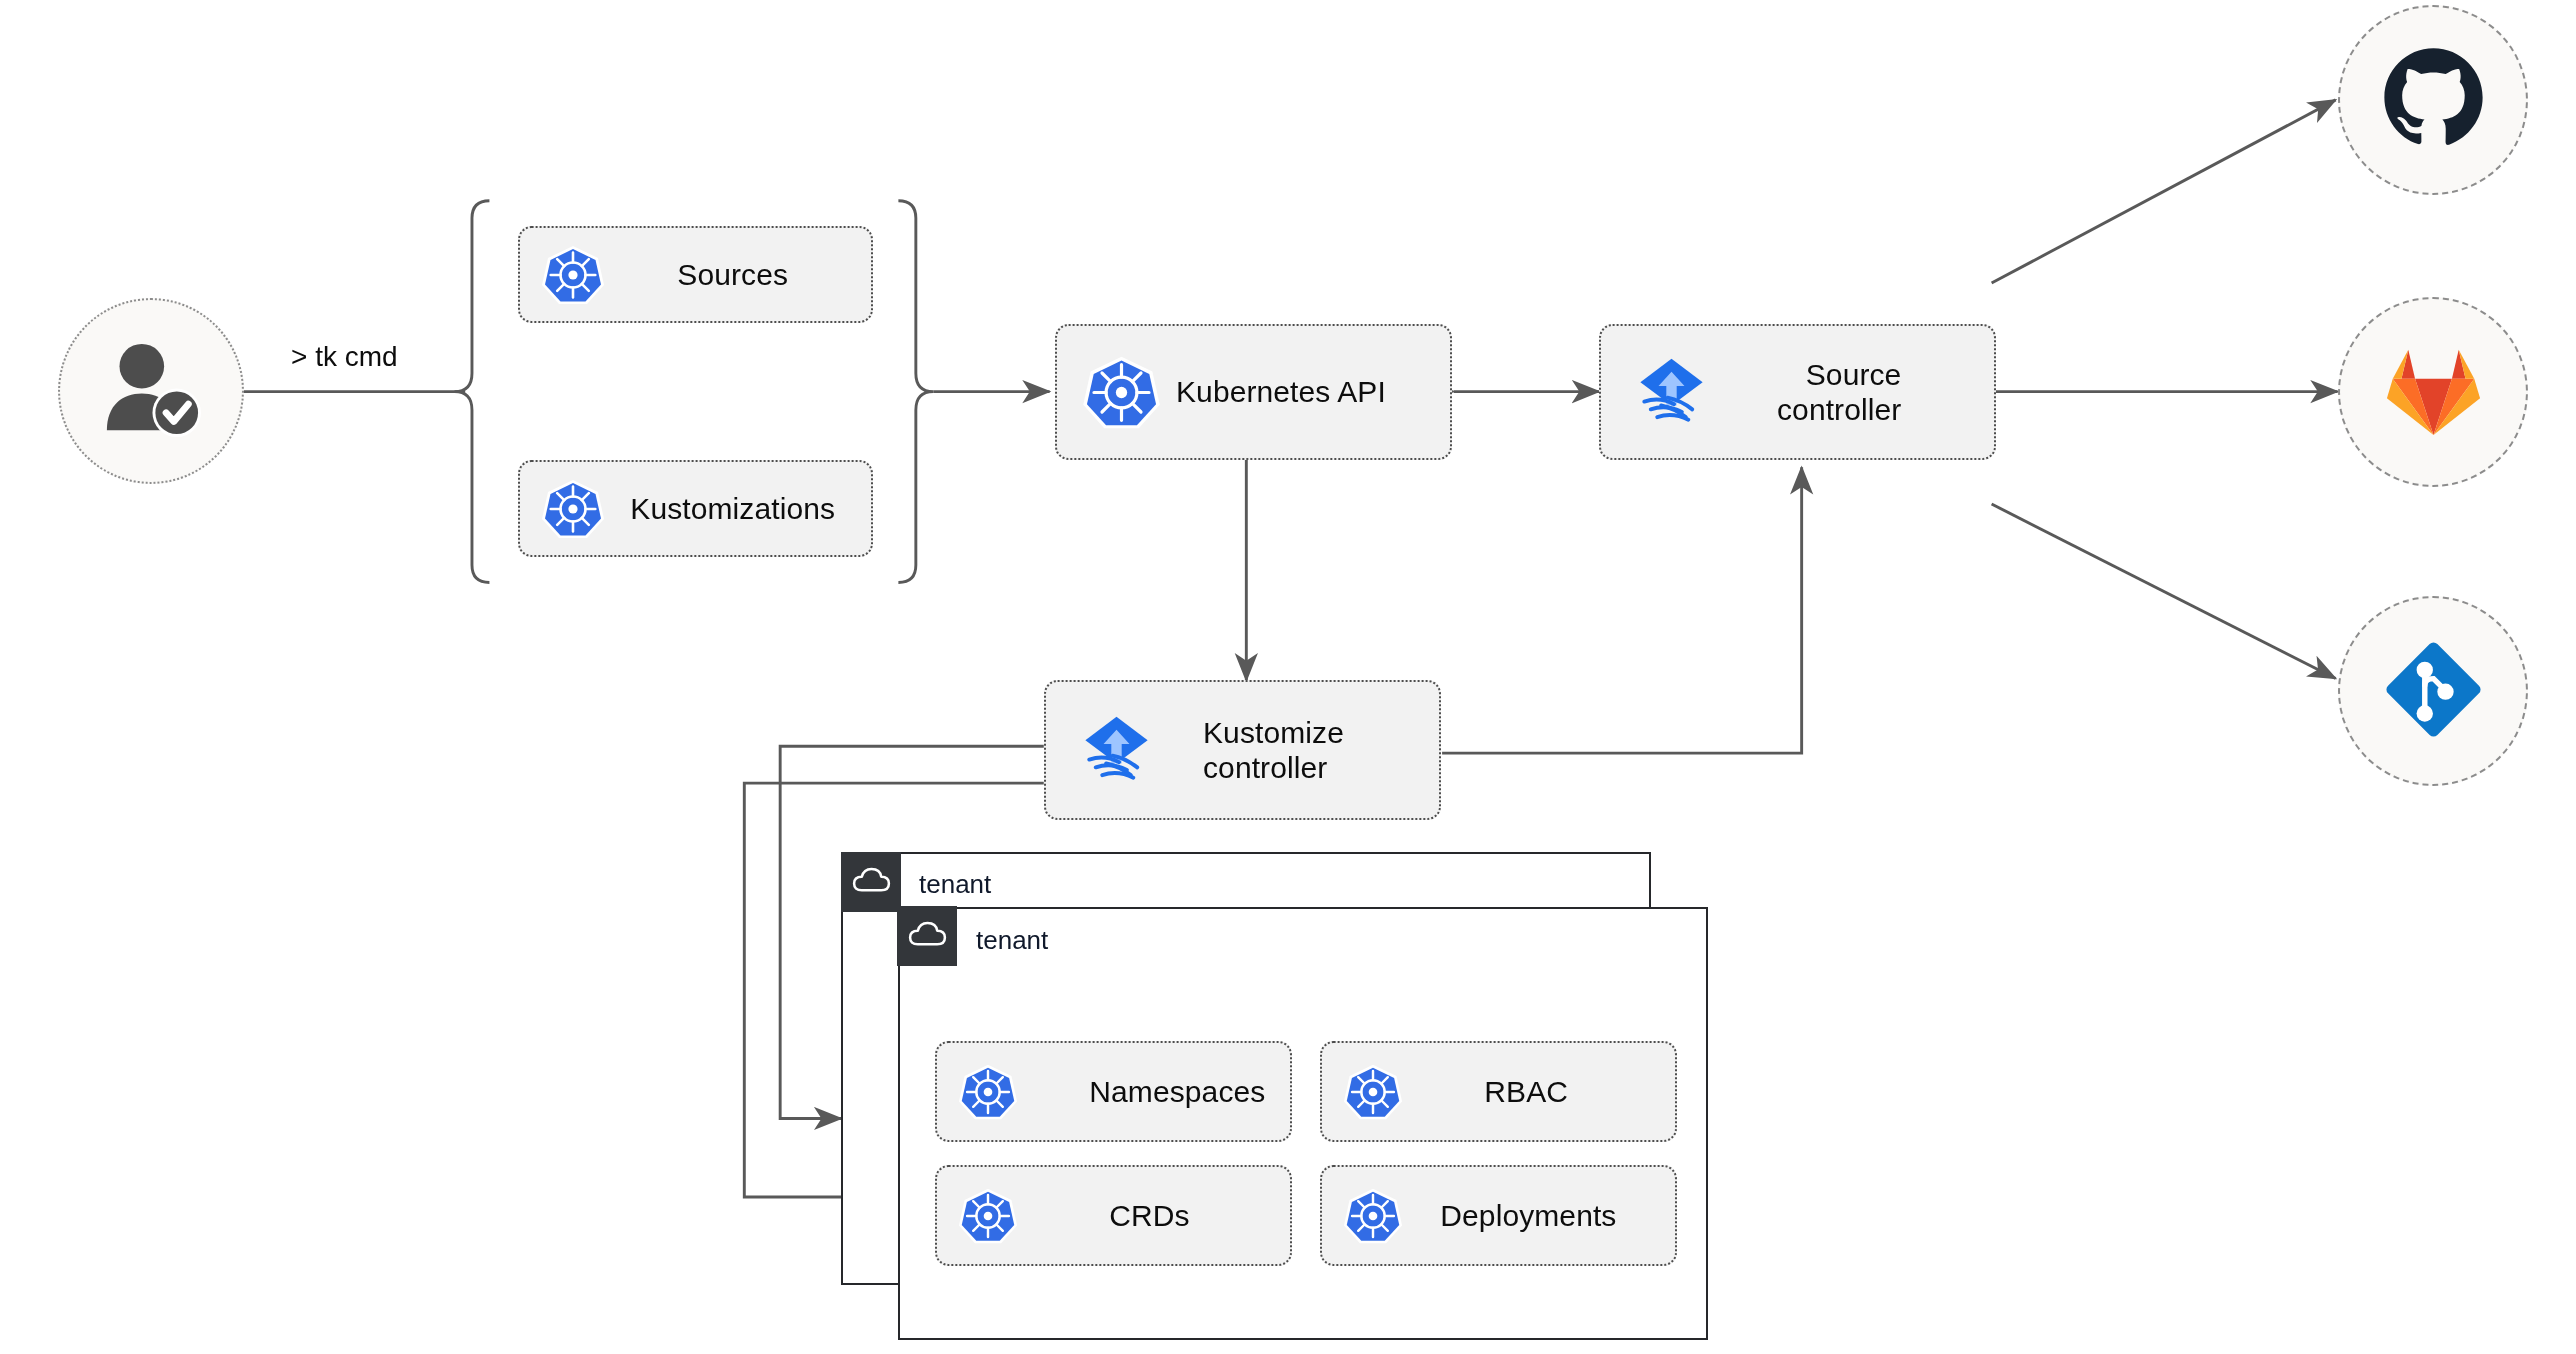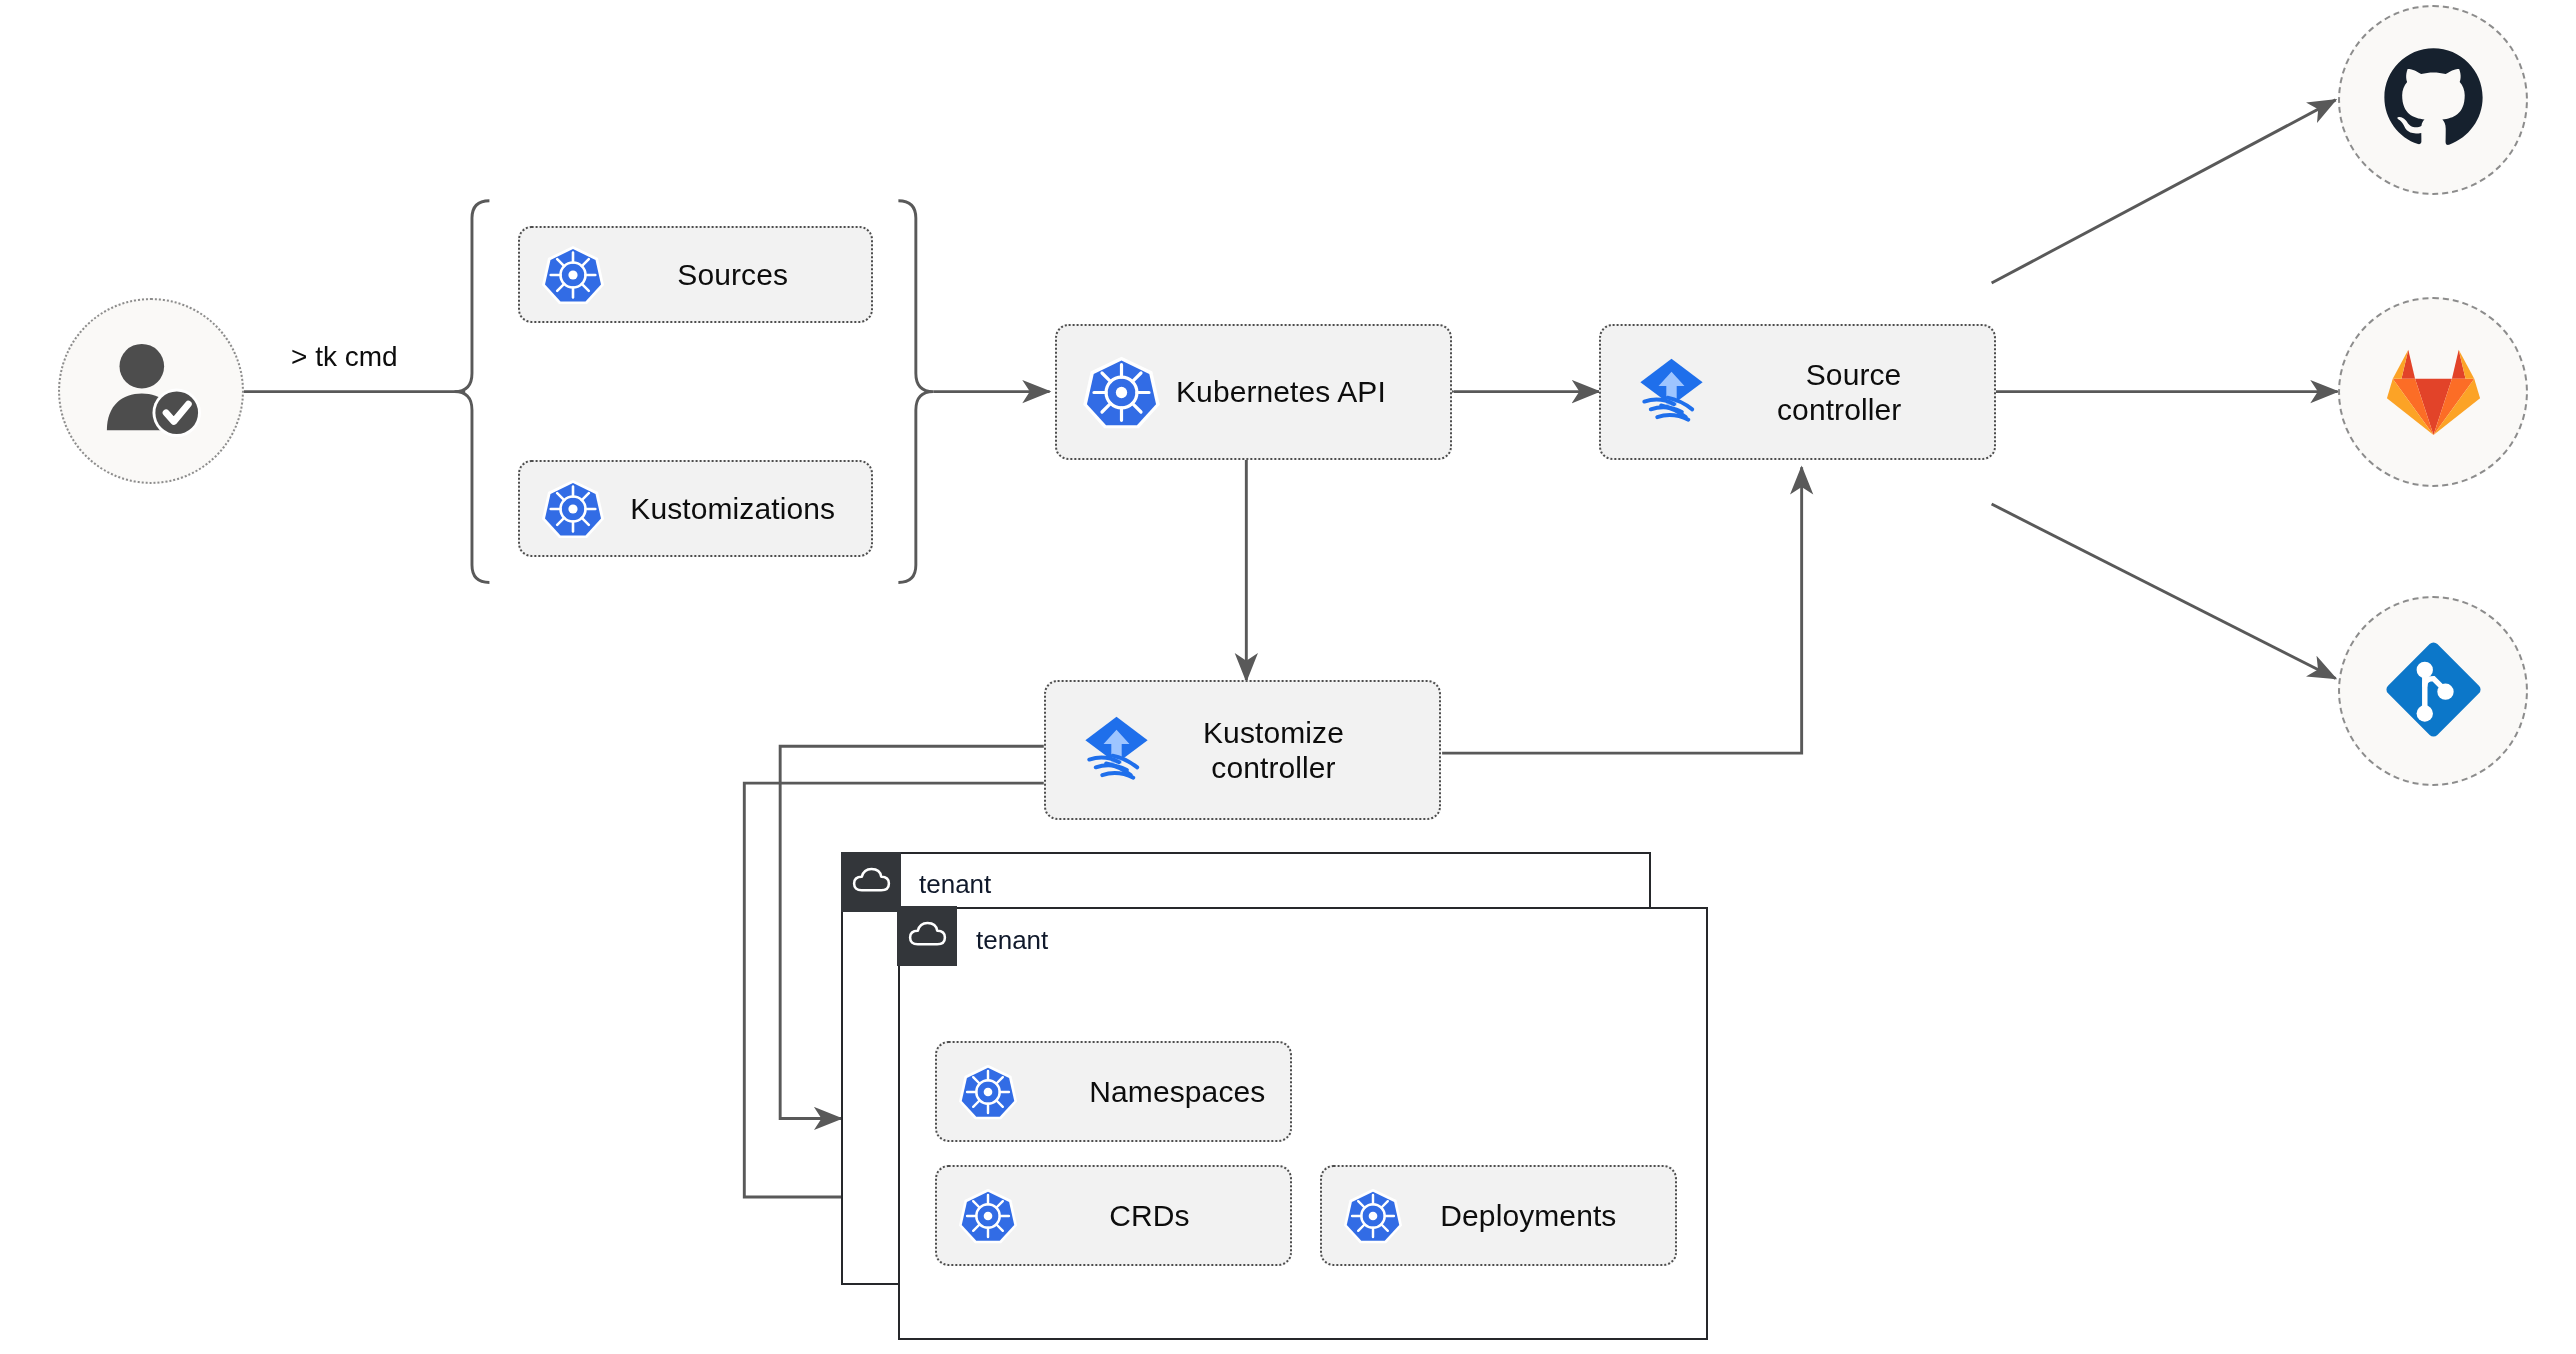--- a/index.html
+++ b/index.html
@@ -200,21 +200,21 @@
         <path d="M32 16 L42 27 L36 27 L36 42 L28 42 L28 27 L22 27 Z" fill="#9EC5FF"></path>
         <g stroke="#1F6FEB" stroke-width="3" stroke-linecap="round" fill="none">
           <path d="M11 39 Q23 35 34 41"></path>
           <path d="M16 45 Q28 41 40 47"></path>
           <path d="M21 51 Q33 47 45 53"></path>
           <path d="M29 36 Q39 38 48 45"></path>
           <path d="M24 42 Q34 44 43 51"></path>
         </g>
       </svg>
     </span>
-    <span class="lbl" style="margin-left:45px;text-align:center;">Kustomize
+    <span class="lbl" style="margin-left:45px;text-align:left;">Kustomize
 controller</span>
   </div>
 
   <div class="circle-node circle-dashed" style="left:2338px;top:4.8px;width:190px;height:190px;">
     <span class="ico">
       <svg width="107" height="107" viewBox="0 0 98 98">
         <path fill="#16212E" d="M49 4C24.2 4 4 24.2 4 49c0 19.9 12.9 36.7 30.8 42.7 2.2.4 3.1-1 3.1-2.1 0-1.1 0-4.5-.1-8.2-12.5 2.7-15.2-5.3-15.2-5.3-2-5.2-5-6.6-5-6.6-4.1-2.8.3-2.7.3-2.7 4.5.3 6.9 4.6 6.9 4.6 4 6.9 10.5 4.9 13.1 3.7.4-2.9 1.6-4.9 2.9-6-10-1.1-20.5-5-20.5-22.2 0-4.9 1.8-8.9 4.6-12.1-.5-1.1-2-5.7.4-11.9 0 0 3.8-1.2 12.4 4.6 3.6-1 7.4-1.5 11.2-1.5 3.8 0 7.7.5 11.3 1.5 8.6-5.8 12.3-4.6 12.3-4.6 2.5 6.2.9 10.8.5 11.9 2.9 3.2 4.6 7.2 4.6 12.1 0 17.3-10.5 21.1-20.5 22.2 1.6 1.4 3.1 4.2 3.1 8.5 0 6.1-.1 11.1-.1 12.6 0 1.2.8 2.6 3.1 2.1C81.1 85.7 94 68.9 94 49 94 24.2 73.8 4 49 4z"></path>
       </svg>
     </span>
   </div>
@@ -280,20 +280,35 @@
             <circle cx="32" cy="32" r="12.5"></circle>
             <path d="M32 9.5 L32 19.5 M32 44.5 L32 54.5 M9.7 32 L19.5 32 M44.5 32 L54.3 32"></path>
             <path d="M16.2 16.2 L23.2 23.2 M40.8 40.8 L47.8 47.8 M47.8 16.2 L40.8 23.2 M23.2 40.8 L16.2 47.8"></path>
           </g>
           <circle cx="32" cy="32" r="4.6" fill="#ffffff"></circle>
         </svg>
       </span>
       <span class="lbl" style="margin-left:37px;">Namespaces</span>
     </div>
 
+    <div class="node inner-box" style="left:420px;top:132px;width:357px;height:101px;padding-left:21.3px;">
+      <span class="ico">
+        <svg width="60" height="60" viewBox="0 0 64 64">
+          <path d="M32 3 L57 15 L63 42 L46 61 L18 61 L1 42 L7 15 Z" fill="#ffffff"></path>
+          <path d="M32 6 L54.5 17 L60 41.5 L44.5 58.5 L19.5 58.5 L4 41.5 L9.5 17 Z" fill="#326CE5"></path>
+          <g fill="none" stroke="#ffffff" stroke-width="2.6" stroke-linecap="round">
+            <circle cx="32" cy="32" r="12.5"></circle>
+            <path d="M32 9.5 L32 19.5 M32 44.5 L32 54.5 M9.7 32 L19.5 32 M44.5 32 L54.3 32"></path>
+            <path d="M16.2 16.2 L23.2 23.2 M40.8 40.8 L47.8 47.8 M47.8 16.2 L40.8 23.2 M23.2 40.8 L16.2 47.8"></path>
+          </g>
+          <circle cx="32" cy="32" r="4.6" fill="#ffffff"></circle>
+        </svg>
+      </span>
+      <span class="lbl" style="margin-left:81px;">RBAC</span>
+    </div>
 
     <div class="node inner-box" style="left:35px;top:256px;width:357px;height:101px;padding-left:21.3px;">
       <span class="ico">
         <svg width="60" height="60" viewBox="0 0 64 64">
           <path d="M32 3 L57 15 L63 42 L46 61 L18 61 L1 42 L7 15 Z" fill="#ffffff"></path>
           <path d="M32 6 L54.5 17 L60 41.5 L44.5 58.5 L19.5 58.5 L4 41.5 L9.5 17 Z" fill="#326CE5"></path>
           <g fill="none" stroke="#ffffff" stroke-width="2.6" stroke-linecap="round">
             <circle cx="32" cy="32" r="12.5"></circle>
             <path d="M32 9.5 L32 19.5 M32 44.5 L32 54.5 M9.7 32 L19.5 32 M44.5 32 L54.3 32"></path>
             <path d="M16.2 16.2 L23.2 23.2 M40.8 40.8 L47.8 47.8 M47.8 16.2 L40.8 23.2 M23.2 40.8 L16.2 47.8"></path>

